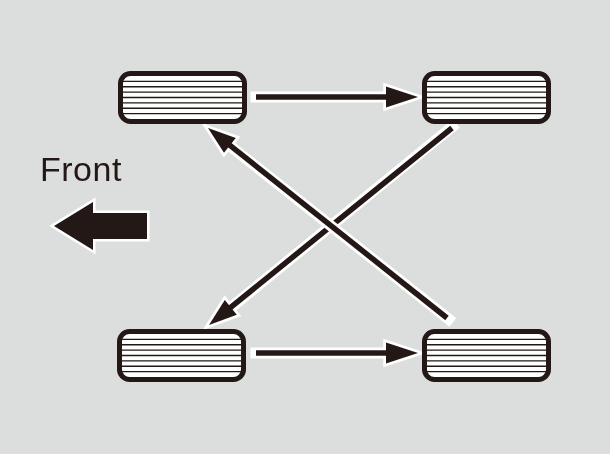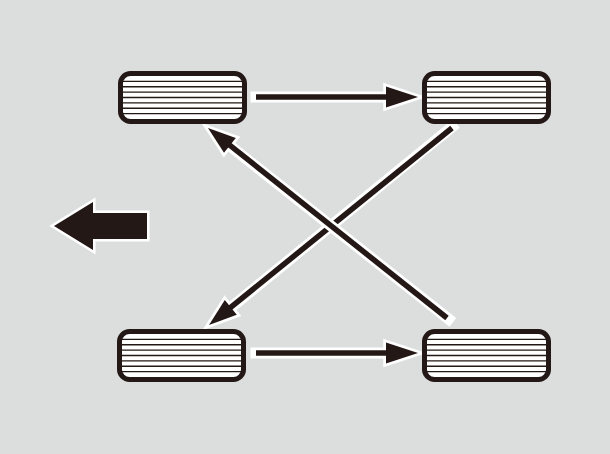--- a/index.html
+++ b/index.html
@@ -125,14 +125,15 @@
     </g>
 
     <use href="#tire" x="118" y="71"></use>
     <use href="#tire" x="422" y="71"></use>
     <use href="#tire" x="117" y="329"></use>
     <use href="#tire" x="422" y="329"></use>
 
     <polygon class="block-arrow" points="54,226 93,202 93,213 147,213 147,239 93,239 93,250"></polygon>
   </svg>
 
+  <div class="front-label">Front</div>
 
 </div>
 
 </body></html>

